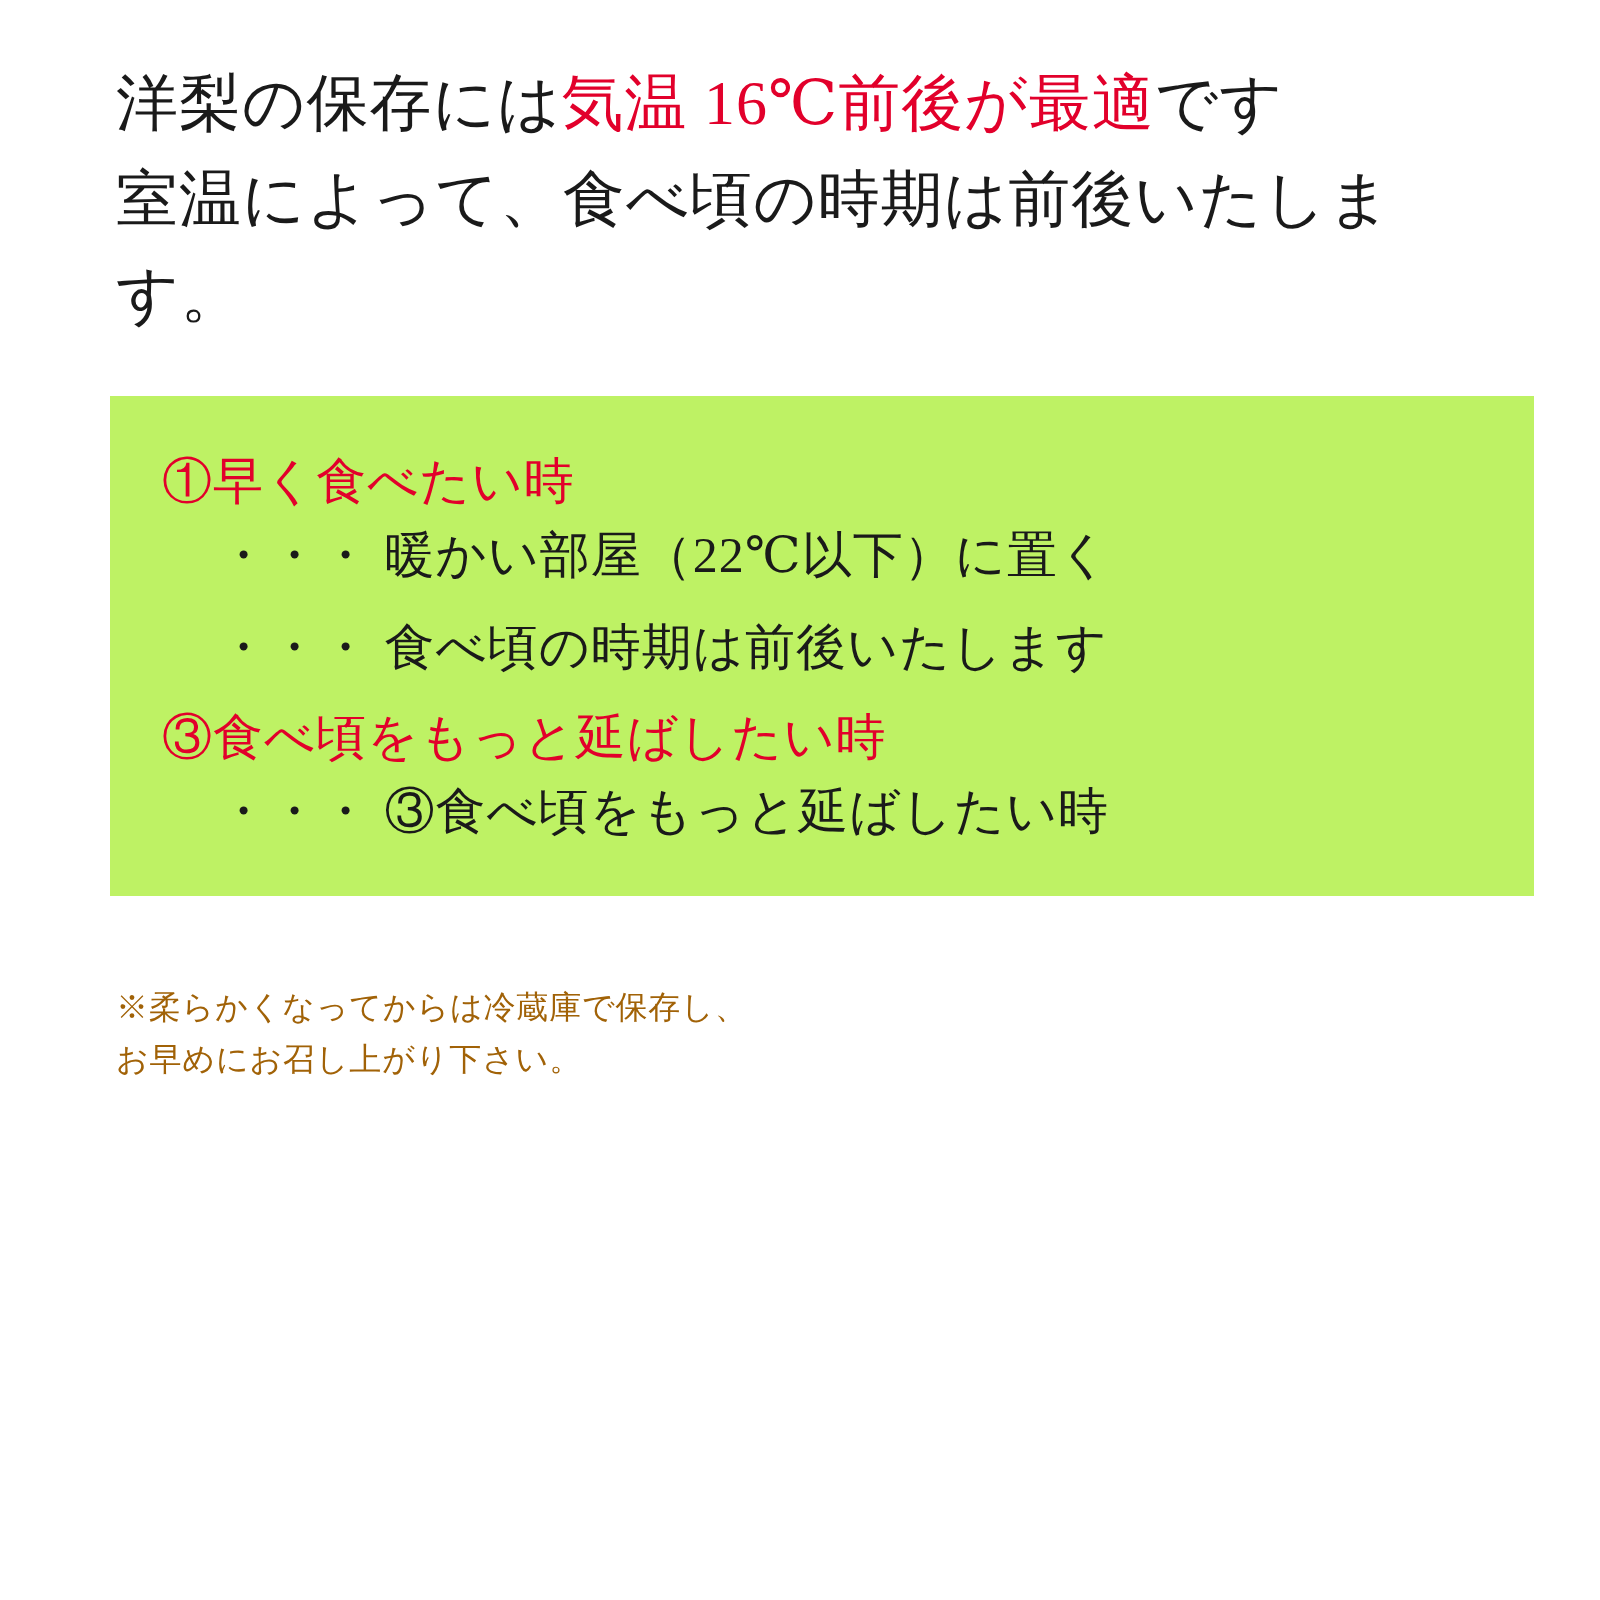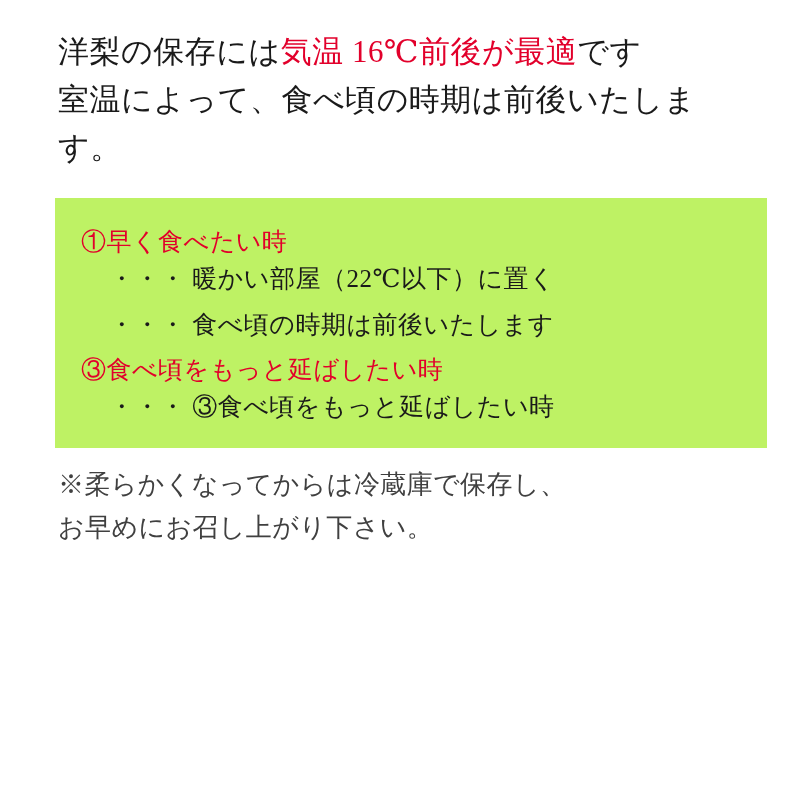--- a/index.html
+++ b/index.html
@@ -59,25 +59,25 @@
     font-size: 25px;
     line-height: 1.25;
     letter-spacing: 0.5px;
     color: #1a1a1a;
     margin: 0 0 14px 28px;
   }
   .item-body:last-child {
     margin-bottom: 0;
   }
   .note {
-    margin-top: 16px;
-    font-size: 26px;
+    margin-top: 44px;
+    font-size: 16px;
     line-height: 1.62;
     letter-spacing: 0.4px;
-    color: #404040;
+    color: #a16207;
   }
   .note div {
     white-space: nowrap;
   }
 </style>
 </head>
 <body>
 
 <div class="page">
 

